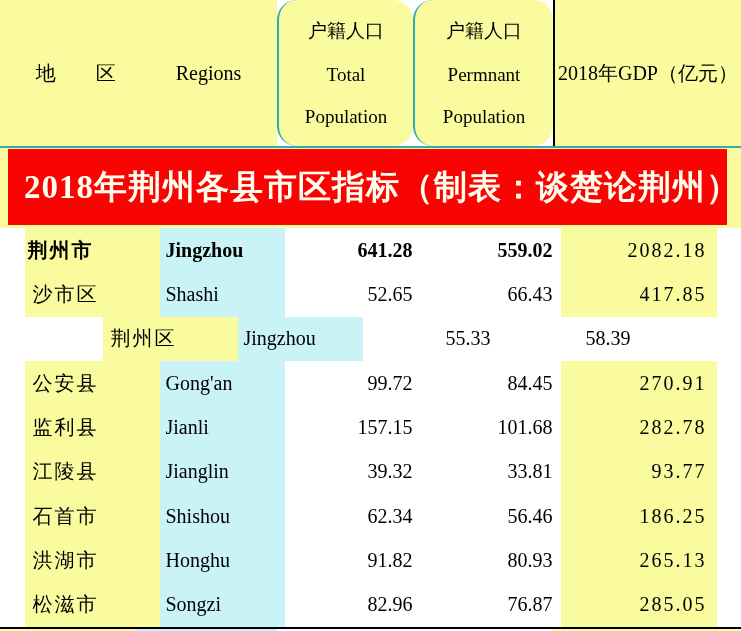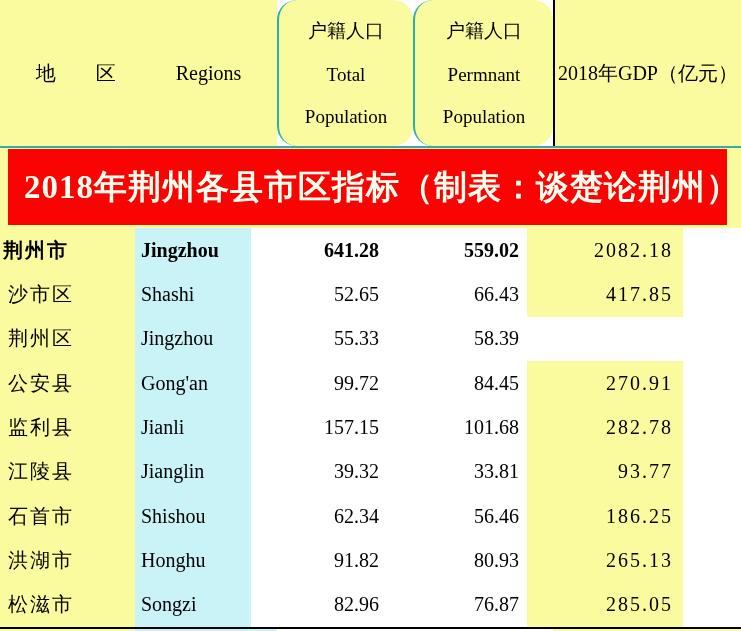--- a/index.html
+++ b/index.html
@@ -24,24 +24,24 @@
   .hcell.gdp{width:188px;border-left:2px solid #000;font-size:20px;text-align:center;}
   .header-divider{width:741px;height:2px;background:var(--teal);}
 
   
   .banner-band{width:741px;height:80px;background:var(--yellow);padding:1px 14px 3px 8px;}
   .banner{width:100%;height:100%;background:var(--red);display:flex;align-items:center;}
   .banner span{color:var(--banner-text);font-size:33px;font-weight:bold;letter-spacing:1px;padding-left:16px;white-space:nowrap;}
 
   
   .data-grid{width:741px;height:399px;display:grid;grid-template-rows:repeat(9,1fr);}
-  .row{display:flex;align-items:stretch;}
+  .row{display:flex;align-items:stretch;justify-content:center;}
   .cell{display:flex;align-items:center;font-size:20px;}
   .c1{width:135px;background:var(--yellow);padding-left:8px;letter-spacing:2px;}
-  .c2{width:116px;background:var(--cyan);padding-left:6px;}
+  .c2{width:125px;background:var(--cyan);padding-left:6px;}
   .c3{width:136px;background:#fff;justify-content:flex-end;padding-right:8px;}
   .c4{width:140px;background:#fff;justify-content:flex-end;padding-right:8px;}
   .c5{width:156px;background:var(--yellow);justify-content:flex-end;padding-right:10px;letter-spacing:2px;}
   .row.bold-row .c1{padding-left:3px;}
   .row.bold-row .c1,.row.bold-row .c2,.row.bold-row .c3,.row.bold-row .c4{font-weight:bold;}
 
   
   .bottom-line{width:741px;height:2px;background:#000;}
   .bottom-strip{width:741px;height:2px;display:flex;}
   .bottom-strip .s1{width:135px;background:var(--yellow);}

